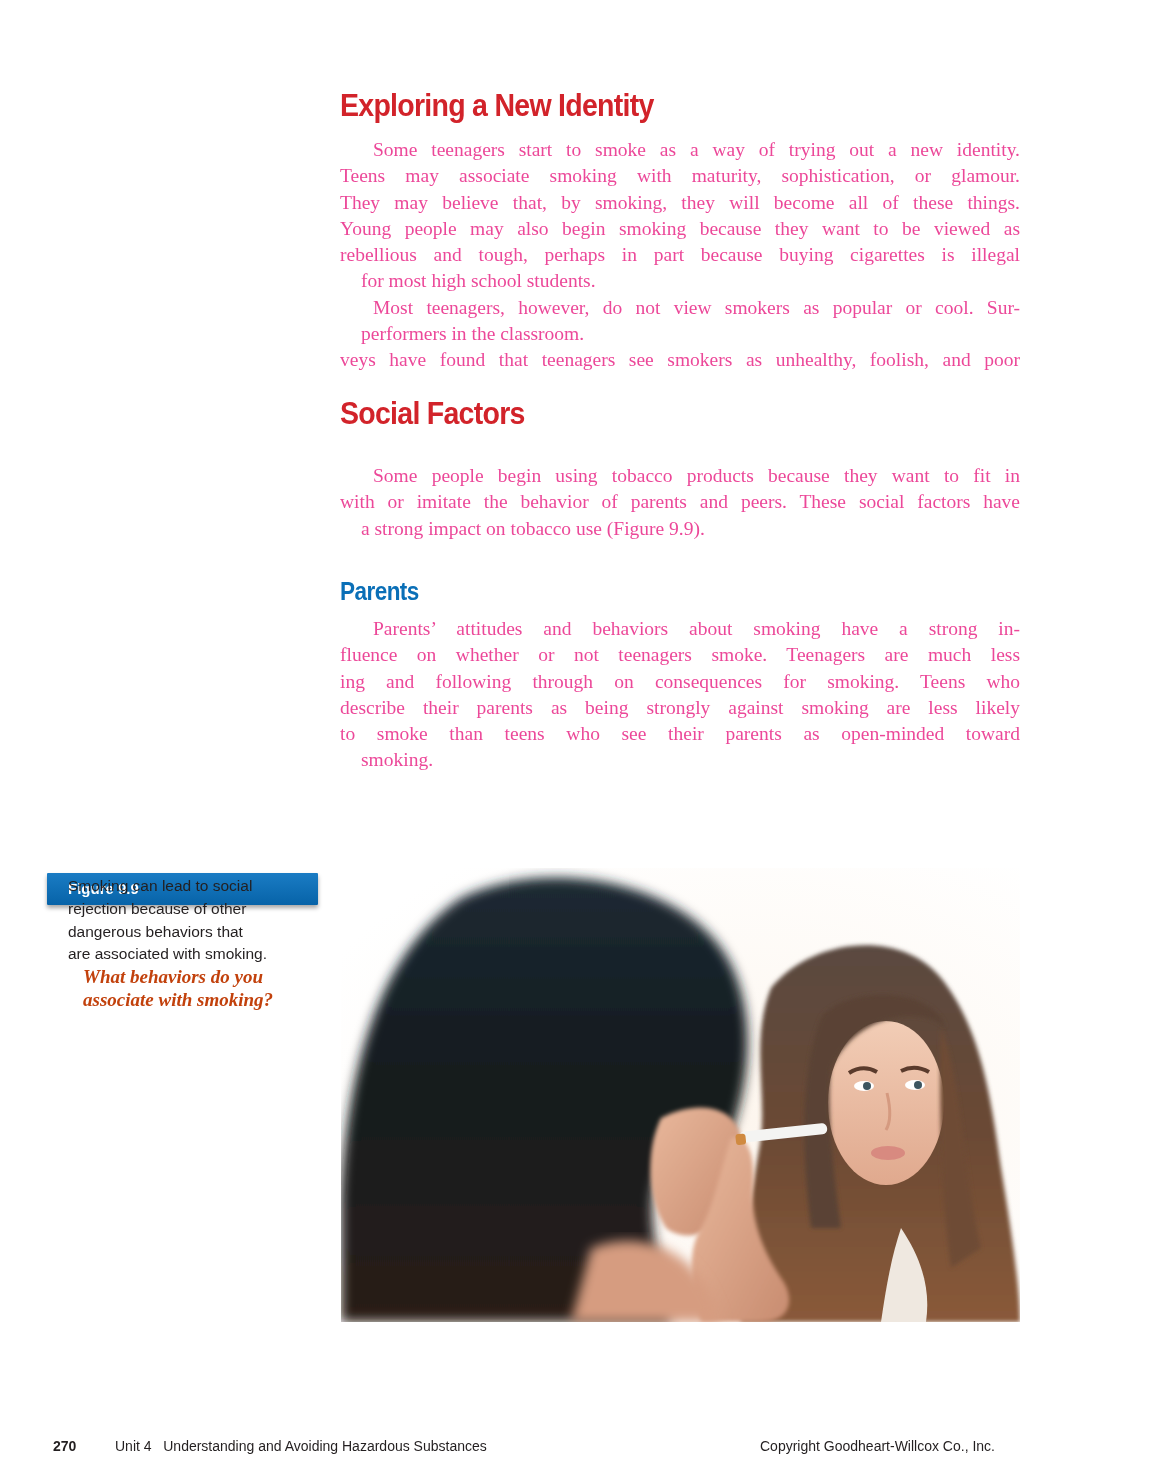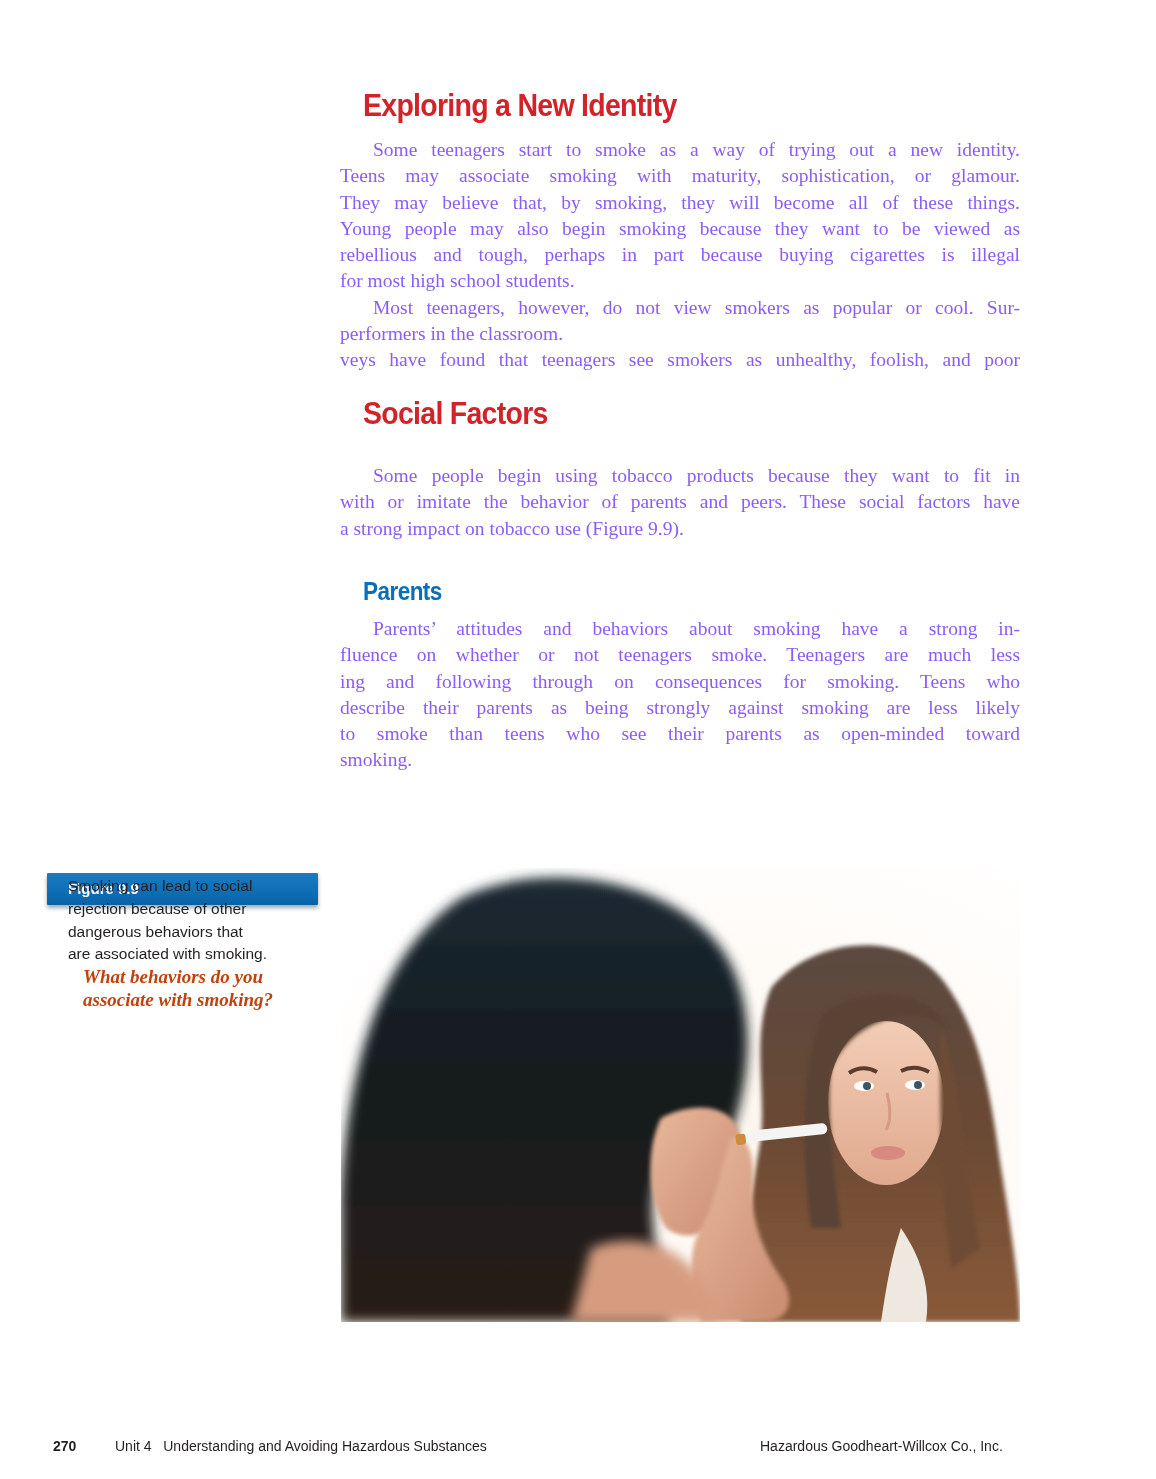--- a/index.html
+++ b/index.html
@@ -1,34 +1,34 @@
 <!DOCTYPE html>
 <html><head>
   <meta charset="utf-8">
   <style>
     html, body { margin: 0; padding: 0; background: #ffffff; }
     body { width: 1156px; height: 1479px; position: relative; overflow: hidden; }
     .page { position: absolute; left: 0; top: 0; width: 1156px; height: 1479px; }
-    .main-col { position: absolute; left: 340px; width: 680px; margin-left: 23px; }
+    .main-col { position: absolute; left: 340px; width: 680px; }
     h2.section-title {
       margin: 0; font-family: "Liberation Sans", sans-serif; font-weight: bold;
       color: #d2232a; font-size: 31px; letter-spacing: -0.8px; line-height: 36px;
       transform: scaleX(0.92); transform-origin: left center; white-space: nowrap;
     }
     h3.sub-title {
       margin: 0; font-family: "Liberation Sans", sans-serif; font-weight: bold;
       color: #0a6fb7; font-size: 25px; letter-spacing: -0.6px; line-height: 30px;
       transform: scaleX(0.9); transform-origin: left center; white-space: nowrap;
     }
     .body-text {
-      font-family: "Liberation Serif", serif; font-size: 19.5px; color: #8b5cf6;
+      font-family: "Liberation Serif", serif; font-size: 19.5px; color: #ec4899;
       line-height: 26.3px; margin: 0;
     }
     .line { display: block; text-align: justify; text-align-last: justify; white-space: nowrap; height: 26.3px; }
-    .line.last { text-align-last: left; }
+    .line.last { text-align-last: left; margin-left: 21px; }
     .line.indent { padding-left: 33px; }
     .fig-tab {
       position: absolute; left: 47px; top: 873px; width: 271px; height: 32px;
       background: linear-gradient(#1a7cc4, #0763a8); border-radius: 1px;
       box-shadow: 0 3px 4px rgba(0,0,0,0.35);
     }
     .fig-tab-label {
       position: absolute; left: 21px; top: 7px; font-family: "Liberation Sans", sans-serif;
       font-weight: bold; font-size: 15px; color: #ffffff;
     }
@@ -168,15 +168,15 @@
 
       <rect x="398" y="264" width="88" height="11" rx="5" fill="#f4f4f2" transform="rotate(-6 398 264)"></rect>
       <rect x="394" y="266" width="10" height="11" rx="3" fill="#d08a40" transform="rotate(-6 398 264)"></rect>
 
       <path d="M250 380 C300 360 360 380 380 454 L230 454 Z" fill="#d69c80" filter="url(#blur6)"></path>
     </svg>
   </div>
 
   <div class="footer folio">270</div>
   <div class="footer running-head" style="white-space:pre;">Unit 4   Understanding and Avoiding Hazardous Substances</div>
-  <div class="footer copyright">Hazardous Goodheart-Willcox Co., Inc.</div>
+  <div class="footer copyright">Copyright Goodheart-Willcox Co., Inc.</div>
 
 </div>
 
 </body></html>

